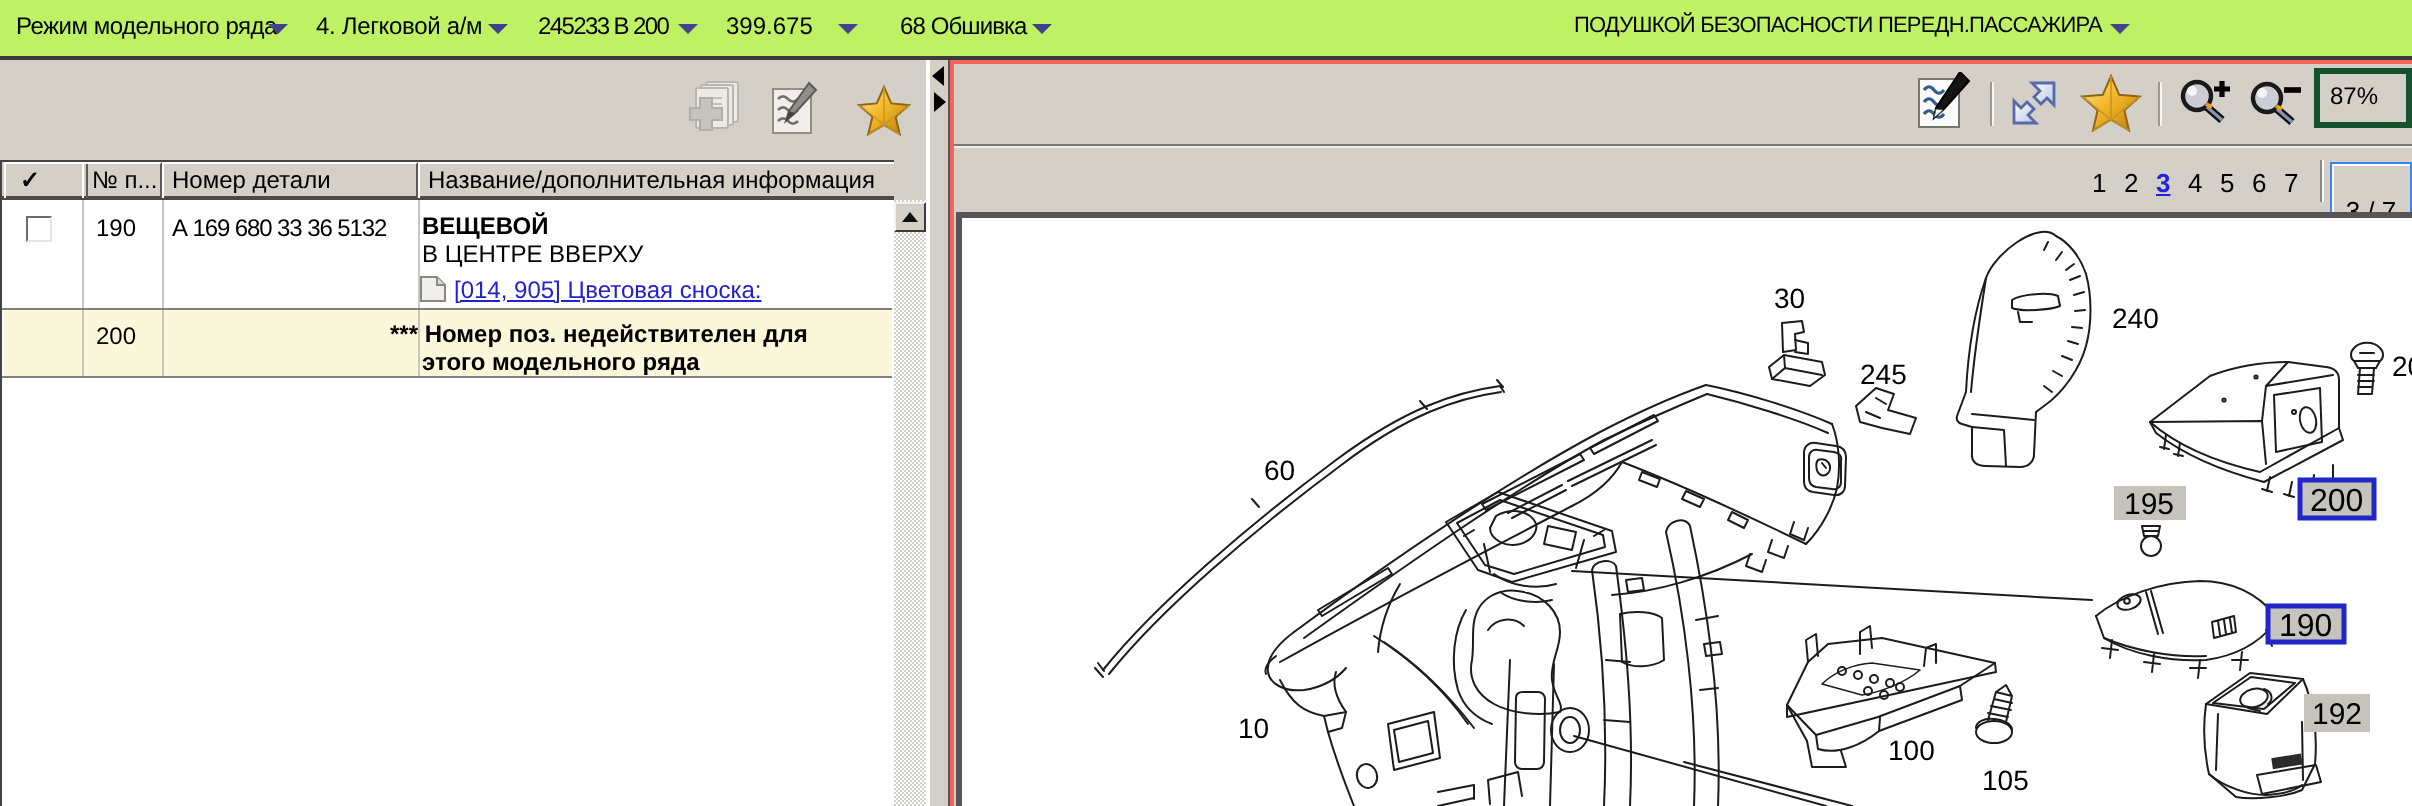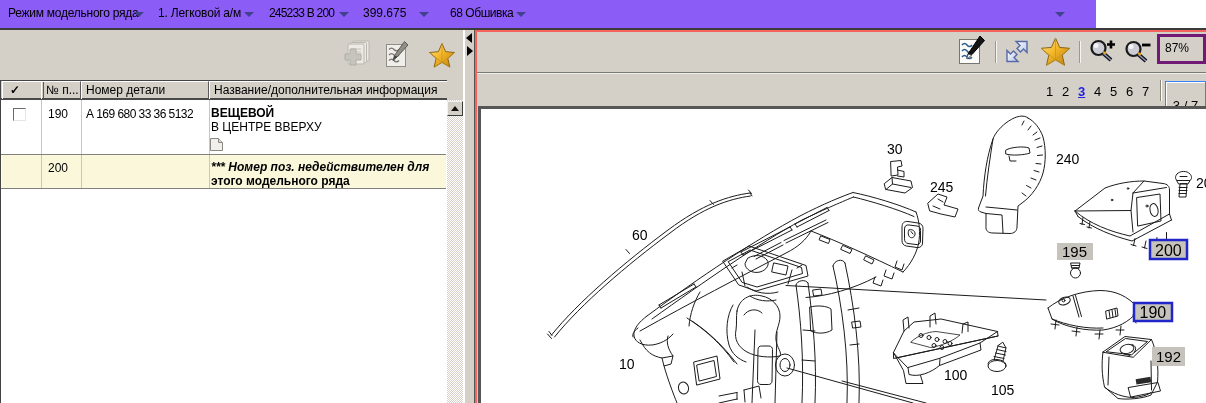--- a/index.html
+++ b/index.html
@@ -1,21 +1,21 @@
 <!DOCTYPE html>
 <html><head>
 <meta charset="utf-8">
 <style>
   html,body{margin:0;padding:0;}
   body{width:1206px;height:403px;position:relative;overflow:hidden;
        font-family:"Liberation Sans",sans-serif;background:#fff;}
   .abs{position:absolute;}
   .tri-dn{display:inline-block;width:0;height:0;border-left:5px solid transparent;
       border-right:5px solid transparent;border-top:5px solid #41418c;vertical-align:2px;}
-  #topbar{left:0;top:0;width:1096px;height:28px;background:#8b5cf6;}
+  #topbar{left:0;top:0;width:1206px;height:28px;background:#bef264;}
   #topbar span.it{position:absolute;top:6px;font-size:12px;color:#000;white-space:pre;}
   #topline{left:0;top:28px;width:1206px;height:2px;background:#3b3b3b;}
   
   #lpanel{left:0;top:30px;width:465px;height:373px;background:#d4d0c8;}
   
   #tbl{position:absolute;left:0;top:50px;width:446px;height:323px;background:#fff;border-left:1px solid #444;}
   #thead{position:absolute;left:0;top:0px;width:446px;height:17px;background:#d4d0c8;border-top:1px solid #444;border-bottom:2px solid #4a4a4a;}
   .hc{position:absolute;top:0;height:16px;font-size:12px;padding-top:1px;color:#000;
       border-right:1px solid #5a5a5a;border-left:1px solid #fff;border-top:1px solid #fff;padding-left:4px;}
   .colline{position:absolute;width:1px;background:#c9c6bd;}
@@ -39,42 +39,43 @@
   #split3{left:474px;top:30px;width:1px;height:373px;background:#555;}
   .tri-l{position:absolute;width:0;height:0;border-top:5px solid transparent;border-bottom:5px solid transparent;border-right:6px solid #000;}
   .tri-r{position:absolute;width:0;height:0;border-top:5px solid transparent;border-bottom:5px solid transparent;border-left:6px solid #000;}
   
   #rpanel{left:475px;top:30px;width:731px;height:373px;background:#d4d0c8;
      border-left:2px solid #f4645c;border-top:2px solid #f4645c;}
   #rsep{left:477px;top:72px;width:729px;height:1px;background:#7a7a74;}
   #rsep2{left:477px;top:73px;width:729px;height:1px;background:#f0efec;}
   .vsep{position:absolute;width:1px;background:#8a8880;}
   .vsep2{position:absolute;width:1px;background:#fff;}
-  #zinput{position:absolute;left:1157px;top:34px;width:49px;height:30px;background:#d4d0c8;border:3px solid #701a75;box-sizing:border-box;}
+  #zinput{position:absolute;left:1157px;top:34px;width:49px;height:30px;background:#d4d0c8;border:3px solid #14532d;box-sizing:border-box;}
   .pnum{position:absolute;top:84px;font-size:13px;color:#000;}
   #pgbox{position:absolute;left:1165px;top:81px;width:39px;height:17px;background:#d4d0c8;
      border:1px solid #3b82f6;box-shadow:inset 1px 1px 0 #fff,1px 1px 0 #fff;
      font-size:13px;text-align:center;padding-top:16px;box-sizing:content-box;}
   #dframe{left:478px;top:106px;width:728px;height:297px;background:#fff;
      border-left:3px solid #565656;border-top:3px solid #565656;box-sizing:border-box;}
 </style>
 </head>
 <body>
 
   <div class="abs" id="topbar">
     <span class="it" style="left:8px;letter-spacing:-0.25px;">Режим модельного ряда</span>
     <span class="it" style="left:134px;top:8px;"><span class="tri-dn"></span></span>
-    <span class="it" style="left:158px;letter-spacing:-0.16px;">1. Легковой а/м</span>
+    <span class="it" style="left:158px;letter-spacing:-0.16px;">4. Легковой а/м</span>
     <span class="it" style="left:244px;top:8px;"><span class="tri-dn"></span></span>
     <span class="it" style="left:269px;letter-spacing:-0.8px;text-align:center;">245233 В 200</span>
     <span class="it" style="left:339px;top:8px;"><span class="tri-dn"></span></span>
     <span class="it" style="left:363px;">399.675</span>
     <span class="it" style="left:419px;top:8px;"><span class="tri-dn"></span></span>
     <span class="it" style="left:450px;letter-spacing:-0.45px;">68 Обшивка</span>
     <span class="it" style="left:516px;top:8px;"><span class="tri-dn"></span></span>
+    <span class="it" style="left:787px;font-size:11px;letter-spacing:-0.4px;top:7px;">ПОДУШКОЙ БЕЗОПАСНОСТИ ПЕРЕДН.ПАССАЖИРА</span>
     <span class="it" style="left:1055px;top:8px;"><span class="tri-dn"></span></span>
   </div>
   <div class="abs" id="topline"></div>
 
   <div class="abs" id="lpanel">
     <svg class="abs" style="left:340px;top:8px" width="120" height="36" viewBox="0 0 120 36">
 
       <g stroke="#b8b6ae" fill="#eceae5" stroke-width="1">
         <rect x="13" y="3" width="16" height="20" rx="1"></rect>
         <rect x="10.5" y="4.5" width="16" height="20" rx="1"></rect>
@@ -118,22 +119,23 @@
       <div class="rowline" style="top:108px;"></div>
       <div id="cbx"></div>
       <div class="t12" style="left:47px;top:27px;">190</div>
       <div class="t12" style="left:85px;top:27px;letter-spacing:-0.55px;">А 169 680 33 36 5132</div>
       <div class="b12" style="left:210px;top:26px;">ВЕЩЕВОЙ</div>
       <div class="t12" style="left:210px;top:40px;">В ЦЕНТРЕ ВВЕРХУ</div>
       <svg class="abs" style="left:208px;top:57px" width="15" height="15" viewBox="0 0 15 15">
         <path d="M1.5 1.5h8l4 4v8h-12z" fill="#f0efec" stroke="#8a8880"></path>
         <path d="M9.5 1.5v4h4" fill="#d8d6d0" stroke="#8a8880"></path>
       </svg>
+      <div class="t12" style="left:226px;top:58px;"><span class="lnk">[014, 905] Цветовая сноска:</span></div>
       <div class="t12" style="left:47px;top:81px;">200</div>
-      <div class="b12" style="left:210px;top:80px;font-style:italic;">*** Номер поз. недействителен для</div>
+      <div class="b12" style="left:194px;top:80px;">*** Номер поз. недействителен для</div>
       <div class="b12" style="left:210px;top:94px;">этого модельного ряда</div>
       <div id="sbar">
         <div id="sbtn">
           <i></i>
         </div>
       </div>
     </div>
   </div>
 
   <div class="abs" id="split"></div>

